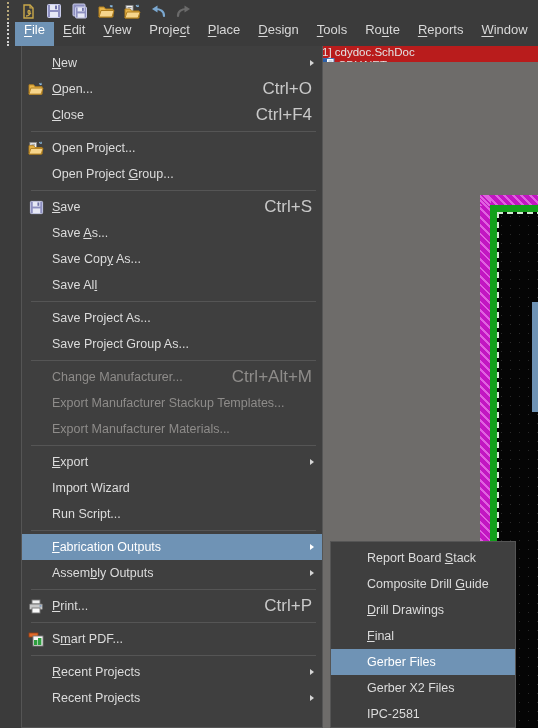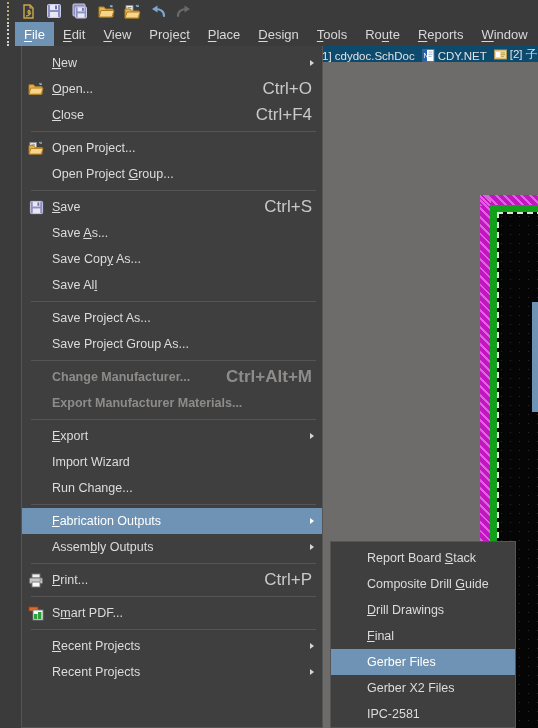--- a/index.html
+++ b/index.html
@@ -104,43 +104,44 @@
     align-items: stretch;
   }
   .mb-grip {
     width: 4px;
     margin-left: 7px; margin-right: 6px;
     border-left: 2px dotted #cfcfcf;
     box-sizing: border-box;
   }
   .mb-item {
     padding: 0 9px;
-    display: flex; align-items: center;
+    display: flex; align-items: flex-start;
     color: #d8d8d8;
     font-size: 13px;
     white-space: nowrap;
   }
   .mb-item.active {
     background: #6f93b5;
     color: #ffffff;
   }
   .mb-item u { text-underline-offset: 2px; }
 
   
   .doctabs {
     position: absolute;
     left: 322px; top: 46px;
     width: 216px; height: 16px;
     display: flex;
-    align-items: flex-end;
+    align-items: flex-start;
     color: #e2e2e2;
     font-size: 11.5px;
-    background: #0c4a6e;
+    background: #b91c1c;
     overflow: hidden;
     white-space: nowrap;
+    flex-direction: column;
   }
   .doctab { display: flex; align-items: center; gap: 3px; margin-right: 7px; }
   .tabicon { width: 13px; height: 13px; display:block; }
 
   
   .menu {
     position: absolute;
     background: #3f3f3f;
     border: 1px solid #555555;
     box-sizing: border-box;
@@ -162,21 +163,21 @@
     position: relative;
     display: flex;
     align-items: center;
     height: 26px;
     padding-left: 30px;
     padding-right: 10px;
     white-space: nowrap;
   }
   #fab-menu .row { padding-left: 36px; height: 26px; }
   .row.hl { background: #6f93b5; color: #ffffff; }
-  .row.disabled { color: #8e8c8a; font-weight: bold; }
+  .row.disabled { color: #8e8c8a; }
   .row .label { flex: 1 1 auto; }
   .row .shortcut { color: #c9c9c9; font-size: 17px; margin-left: 18px; }
   .row.disabled .shortcut { color: #8e8c8a; margin-left: 28px; }
   .row .arrow {
     position: absolute;
     right: 8px; top: 50%;
     transform: translateY(-50%);
     width: 0; height: 0;
     border-left: 4px solid #d5d5d5;
     border-top: 3.5px solid transparent;
@@ -418,34 +419,37 @@
       <span class="label">Save Project Group As...</span>
     </div>
 
     <div class="sep"></div>
 
     <div class="row disabled">
       <span class="label">Change Manufacturer...</span>
       <span class="shortcut">Ctrl+Alt+M</span>
     </div>
     <div class="row disabled">
+      <span class="label">Export Manufacturer Stackup Templates...</span>
+    </div>
+    <div class="row disabled">
       <span class="label">Export Manufacturer Materials...</span>
     </div>
 
     <div class="sep"></div>
 
     <div class="row">
       <span class="label"><u>E</u><span>xport</span></span>
       <span class="arrow"></span>
     </div>
     <div class="row">
       <span class="label">Import Wizard</span>
     </div>
     <div class="row">
-      <span class="label">Run Change...</span>
+      <span class="label">Run Script...</span>
     </div>
 
     <div class="sep"></div>
 
     <div class="row hl">
       <span class="label"><u>F</u><span>abrication Outputs</span></span>
       <span class="arrow"></span>
     </div>
     <div class="row">
       <span class="label"><span>Assem</span><u>b</u><span>ly Outputs</span></span>

